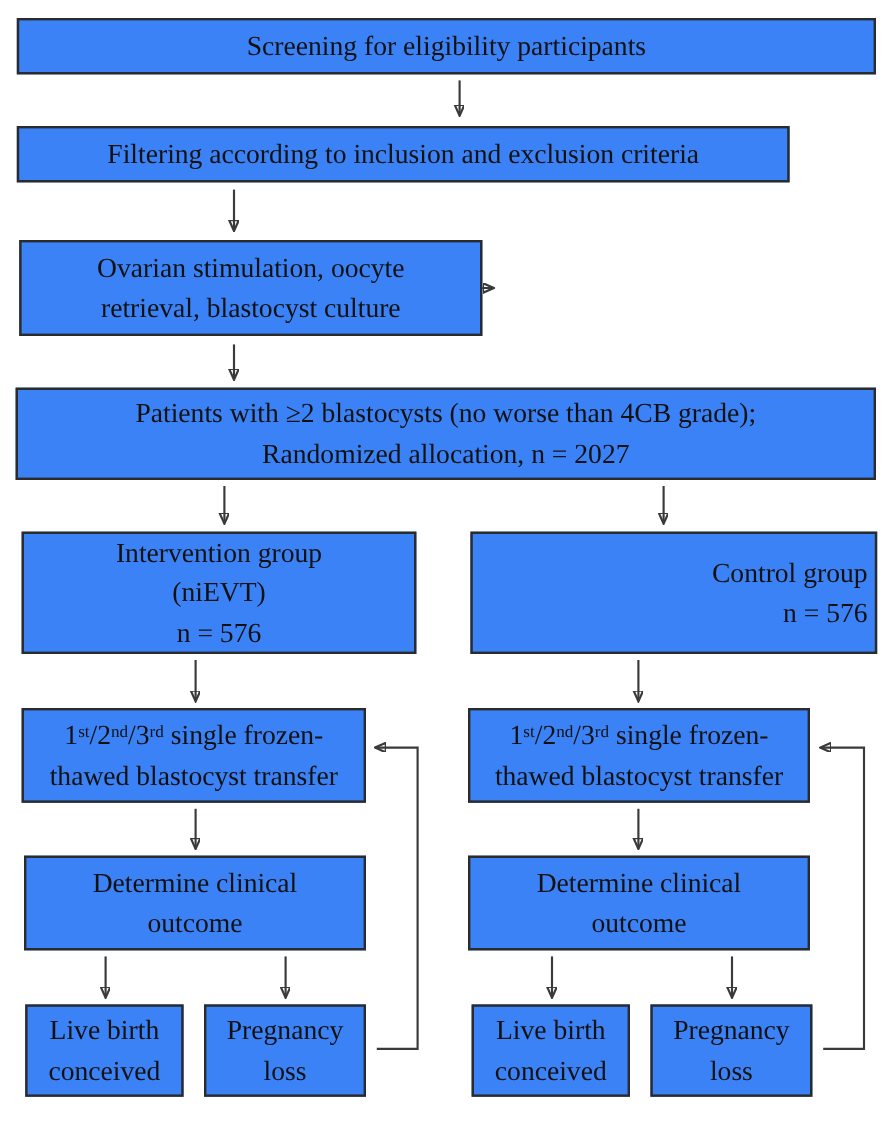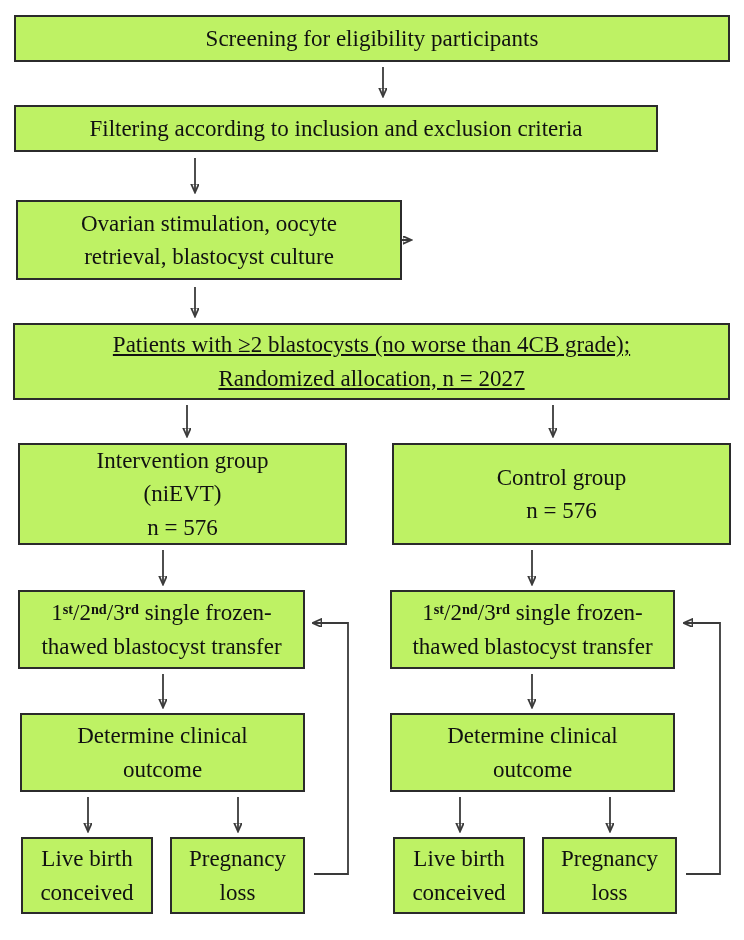--- a/index.html
+++ b/index.html
@@ -12,21 +12,21 @@
     width: 744px;
     height: 940px;
     background: #ffffff;
     font-family: "Liberation Serif", "DejaVu Serif", serif;
     color: #111111;
     overflow: hidden;
   }
   .box {
     position: absolute;
     box-sizing: border-box;
-    background: #bef264;
+    background: #3b82f6;
     border: 2px solid #2b2b2b;
     display: flex;
     flex-direction: column;
     align-items: center;
     justify-content: center;
     text-align: center;
     font-size: 23px;
     line-height: 1.45;
     padding: 2px 6px;
   }
@@ -40,21 +40,20 @@
     stroke: #3a3a3a;
     stroke-width: 1.8;
     fill: none;
   }
   sup.ord {
     font-size: 0.62em;
     line-height: 0;
     vertical-align: baseline;
     position: relative;
     top: -0.45em;
-    font-weight: bold;
   }
   .line { display: block; }
 </style>
 </head>
 <body>
 
 <div id="figure">
 
   <svg class="connectors" width="744" height="940" viewBox="0 0 744 940">
     <defs>
@@ -86,31 +85,31 @@
 
   <div class="box" style="left:14px; top:105px; width:644px; height:47px;">
     <span class="line">Filtering according to inclusion and exclusion criteria</span>
   </div>
 
   <div class="box" style="left:16px; top:200px; width:386px; height:80px;">
     <span class="line">Ovarian stimulation, oocyte</span>
     <span class="line">retrieval, blastocyst culture</span>
   </div>
 
-  <div class="box" style="left:13px; top:323px; width:717px; height:77px;text-decoration:underline;">
+  <div class="box" style="left:13px; top:323px; width:717px; height:77px;">
     <span class="line">Patients with ≥2 blastocysts (no worse than 4CB grade);</span>
     <span class="line">Randomized allocation, n = 2027</span>
   </div>
 
   <div class="box" style="left:18px; top:443px; width:329px; height:102px;justify-content:center;">
     <span class="line">Intervention group</span>
     <span class="line">(niEVT)</span>
     <span class="line">n = 576</span>
   </div>
-  <div class="box" style="left:392px; top:443px; width:339px; height:102px;">
+  <div class="box" style="left:392px; top:443px; width:339px; height:102px;align-items:flex-end;">
     <span class="line">Control group</span>
     <span class="line">n = 576</span>
   </div>
 
   <div class="box" style="left:18px; top:590px; width:287px; height:79px;">
     <span class="line"><span>1</span><sup class="ord">st</sup><span>/2</span><sup class="ord">nd</sup><span>/3</span><sup class="ord">rd</sup><span> single frozen-</span></span>
     <span class="line">thawed blastocyst transfer</span>
   </div>
   <div class="box" style="left:390px; top:590px; width:285px; height:79px;">
     <span class="line"><span>1</span><sup class="ord">st</sup><span>/2</span><sup class="ord">nd</sup><span>/3</span><sup class="ord">rd</sup><span> single frozen-</span></span>

